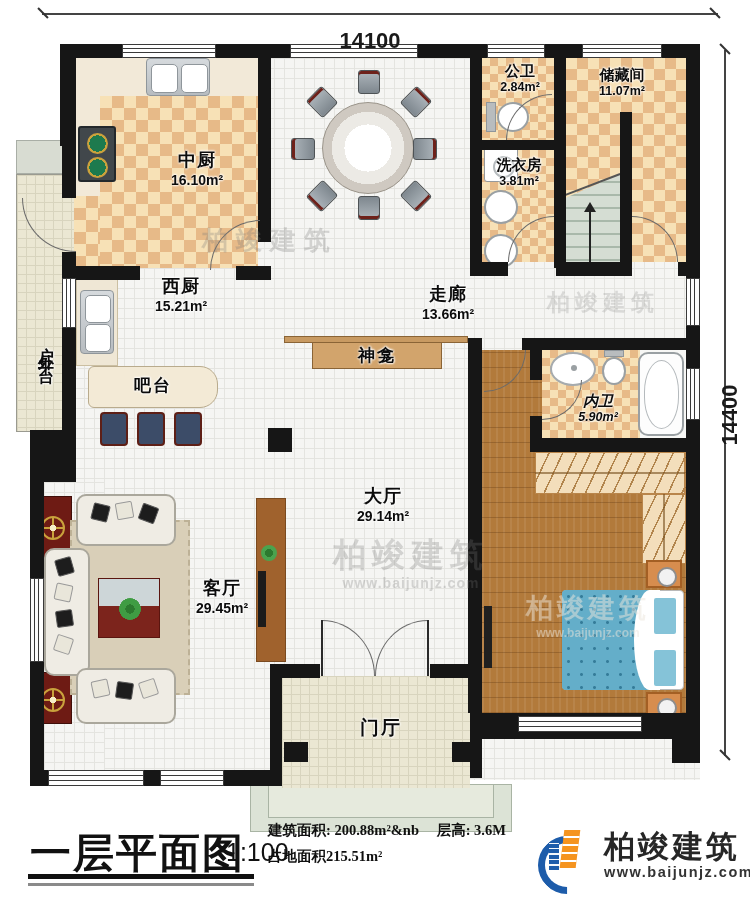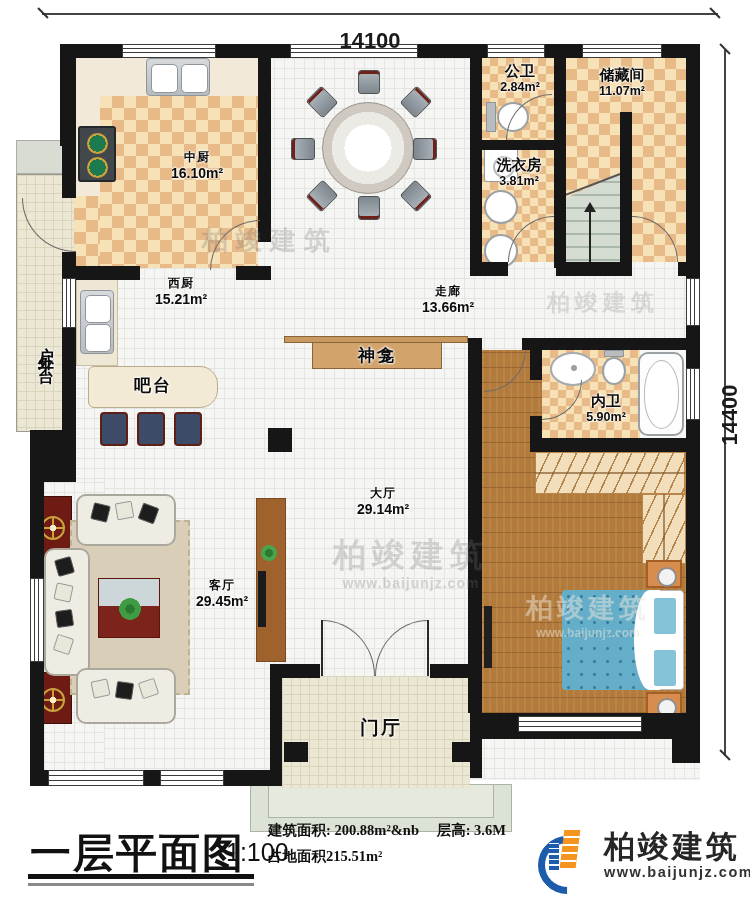--- a/index.html
+++ b/index.html
@@ -32,21 +32,21 @@
   .chair{position:absolute;z-index:10;width:20px;height:22px;background:linear-gradient(#aeb6bc,#7e878e);border:1px solid #4e5356;border-radius:3px;box-shadow:inset 0 3px 0 #6e211a;}
   .dtable{background:radial-gradient(circle at 50% 50%,#fff 0 37%,#eceae5 37% 57%,#cfc9c1 57% 100%);border:1px solid #9a948a;border-radius:50%;}
   .sofa{background:#efece4;border:2px solid #aaa79c;border-radius:10px;}
   .pillow{position:absolute;z-index:11;width:15px;height:15px;background:#1d1d1d;border:1px solid #555;border-radius:2px;}
   .pillow.w{background:#e9e6da;border-color:#999;}
   .compass{position:absolute;z-index:11;width:20px;height:20px;border-radius:50%;border:2px solid #c9a23c;background-image:radial-gradient(circle,#f7eec9 0 3px,transparent 3.5px),linear-gradient(#c9a23c,#c9a23c),linear-gradient(90deg,#c9a23c,#c9a23c);background-size:100% 100%,2px 100%,100% 2px;background-position:center,center,center;background-repeat:no-repeat;}
   .basin{position:absolute;background:#fff;border:1px solid #8f969b;border-radius:5px;}
   .rcirc{position:absolute;background:#fff;border:2px solid #9aa0a3;border-radius:50%;}
   
   .rlabel{position:absolute;z-index:60;text-align:center;font-weight:bold;color:#0c0c0c;line-height:1.22;text-shadow:0 1px 2px rgba(255,255,255,.9),0 -1px 2px rgba(255,255,255,.9),1px 0 2px rgba(255,255,255,.9);}
-  .rname{display:block;font-size:12px;letter-spacing:1px;}
+  .rname{display:block;font-size:18px;letter-spacing:1px;}
   .rarea{display:block;font-size:14px;}
   .rarea:empty{display:none;}
   .sm .rname{font-size:15px;letter-spacing:0;}
   .sm .rarea{font-size:12.5px;}
   .one{font-size:17px;letter-spacing:2px;}
   .vlabel{writing-mode:vertical-rl;letter-spacing:7px;font-size:16px;}
   .wm{position:absolute;z-index:55;color:rgba(120,120,120,.28);font-weight:bold;text-align:center;pointer-events:none;line-height:1.25;}
   .dim{position:absolute;z-index:70;color:#1a1a1a;font-weight:bold;font-size:22px;text-align:center;}
   .dimline{position:absolute;z-index:70;background:#444;}
   .tick{position:absolute;z-index:70;width:14px;height:2px;background:#333;transform:rotate(45deg);}
@@ -263,21 +263,21 @@
   </div>
   <div class="rlabel one" style="left:312px;top:346px;width:130px;">
     <span>神龛</span>
   </div>
   <div class="rlabel one" style="left:88px;top:376px;width:130px;">
     <span>吧台</span>
   </div>
   <div class="rlabel vlabel" style="left:32px;top:278px;width:24px;height:140px;">
     <span>户外平台</span>
   </div>
-  <div class="rlabel sm" style="left:566px;top:392px;width:80px;">
+  <div class="rlabel sm" style="left:566px;top:392px;width:64px;font-style:italic;">
     <span class="rname">内卫</span>
     <span class="rarea">5.90m²</span>
   </div>
   <div class="rlabel" style="left:333px;top:486px;width:100px;">
     <span class="rname">大厅</span>
     <span class="rarea">29.14m²</span>
   </div>
   <div class="rlabel" style="left:172px;top:578px;width:100px;">
     <span class="rname">客厅</span>
     <span class="rarea">29.45m²</span>

